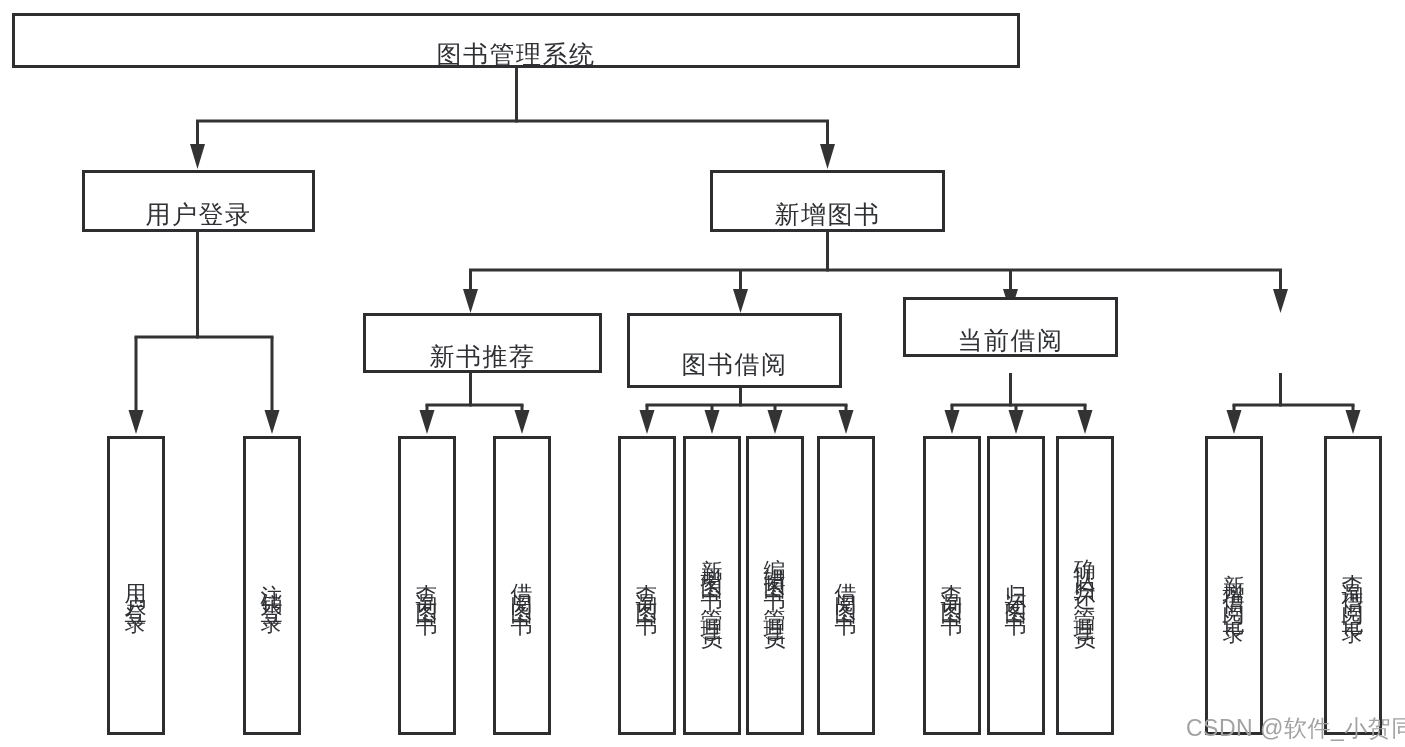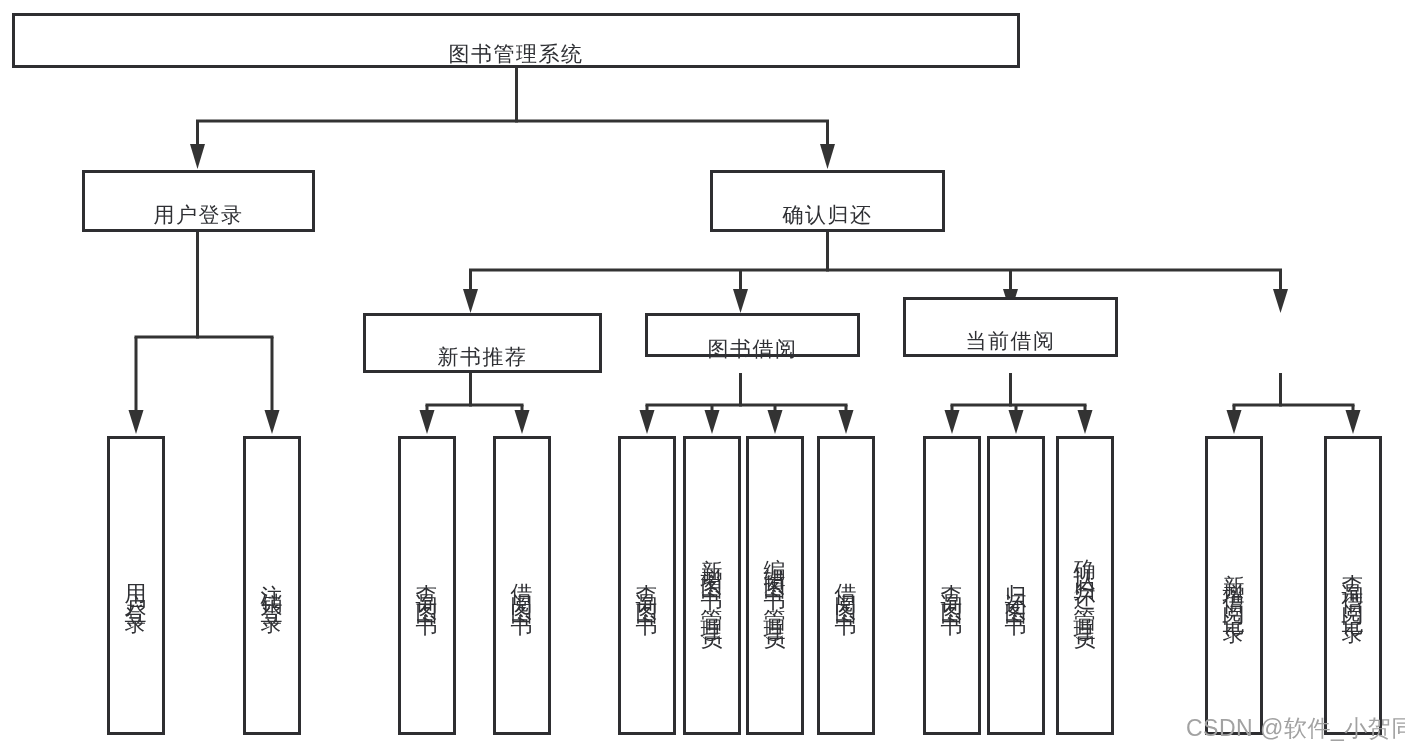--- a/index.html
+++ b/index.html
@@ -8,21 +8,21 @@
     background:#ffffff; overflow:hidden;
     font-family:"Liberation Sans","DejaVu Sans",sans-serif;
   }
   .connectors { position:absolute; left:0; top:0; width:1405px; height:747px; }
   .box {
     position:absolute; box-sizing:border-box;
     background:#ffffff; border:3px solid #2e2e31;
     display:flex; align-items:center; justify-content:center;
     color:#2f3034;
   }
-  .hlabel { font-size:21px; letter-spacing:1.5px; white-space:nowrap;margin-top:27px; }
+  .hlabel { font-size:25px; letter-spacing:1.5px; white-space:nowrap;margin-top:27px; }
   .vtext {
     writing-mode:vertical-rl; text-orientation:mixed;
     font-size:22px; letter-spacing:10px; line-height:1.05;
     white-space:nowrap;
   }
   .watermark {
     position:absolute; left:1186px; top:713px;
     font-size:23px; color:#a2a2a2; letter-spacing:0.5px;
     white-space:nowrap; z-index:5;
   }
@@ -99,27 +99,27 @@
   </svg>
 
   <div class="box" style="left:12px;top:13px;width:1008px;height:55px">
     <span class="hlabel">图书管理系统</span>
   </div>
 
   <div class="box" style="left:82px;top:170px;width:233px;height:62px">
     <span class="hlabel">用户登录</span>
   </div>
   <div class="box" style="left:710px;top:170px;width:235px;height:62px">
-    <span class="hlabel">确认归还</span>
+    <span class="hlabel">新增图书</span>
   </div>
 
   <div class="box" style="left:363px;top:313px;width:239px;height:60px">
     <span class="hlabel">新书推荐</span>
   </div>
-  <div class="box" style="left:645px;top:313px;width:215px;height:44px">
+  <div class="box" style="left:627px;top:313px;width:215px;height:75px">
     <span class="hlabel">图书借阅</span>
   </div>
   <div class="box" style="left:903px;top:297px;width:215px;height:60px">
     <span class="hlabel">当前借阅</span>
   </div>
 
   <div class="box leaf" style="left:107px;top:436px;width:58px;height:299px">
     <span class="vtext">用户登录</span>
   </div>
   <div class="box leaf" style="left:243px;top:436px;width:58px;height:299px">

